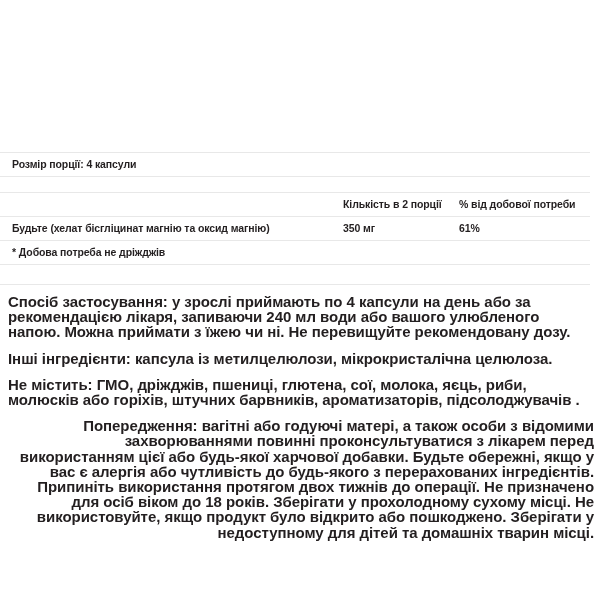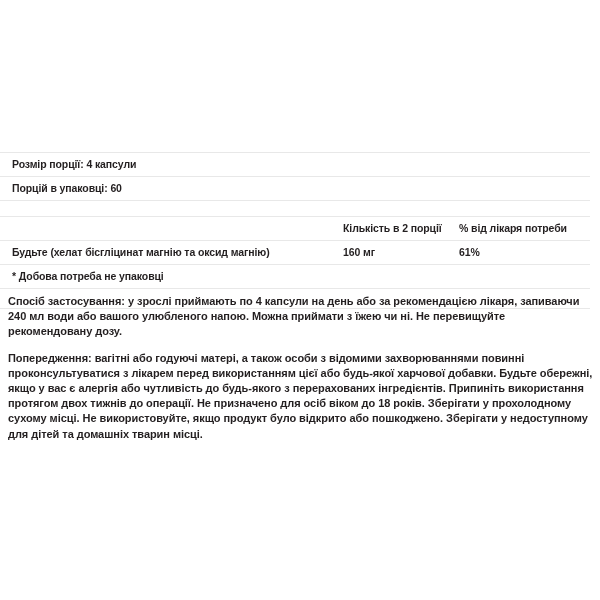--- a/index.html
+++ b/index.html
@@ -73,85 +73,83 @@
   }
 
   
   .body-copy {
     position: absolute;
     left: 8px;
     top: 294px;
     width: 578px;
   }
   .para {
-    font-size: 11px;
+    font-size: 15px;
     font-weight: bold;
     line-height: 15.2px;
     letter-spacing: -0.05px;
     color: #231f20;
     margin: 0 0 11px 0;
     text-align: left;
   }
   .para:last-child {
     margin-bottom: 0;
+    text-align: right;
   }
   .para.warning {
     width: 586px;
   }
 </style>
 </head>
 <body>
 
 <div class="page">
 
   <table class="facts">
     <tbody>
       <tr class="top-rule">
         <td class="c1">Розмір порції: 4 капсули</td>
         <td class="c2"></td>
         <td class="c3"></td>
       </tr>
 
-      <tr>
-        <td class="c1">Порцій в упаковці:   60</td>
-        <td class="c2"></td>
-        <td class="c3"></td>
-      </tr>
 
       <tr class="spacer">
         <td class="c1"></td>
         <td class="c2"></td>
         <td class="c3"></td>
       </tr>
 
       <tr>
         <th class="c1"></th>
         <th class="c2">Кількість в 2 порції</th>
-        <th class="c3">% від лікаря потреби</th>
+        <th class="c3">% від добової потреби</th>
       </tr>
 
       <tr>
         <td class="c1">Будьте (хелат бісгліцинат магнію та оксид магнію)</td>
-        <td class="c2">160 мг</td>
+        <td class="c2">350 мг</td>
         <td class="c3">61%</td>
       </tr>
 
 
       <tr>
-        <td class="c1">* Добова потреба не упаковці</td>
+        <td class="c1">* Добова потреба не дріжджів</td>
         <td class="c2"></td>
         <td class="c3"></td>
       </tr>
 
       <tr class="tail">
         <td class="c1"></td>
         <td class="c2"></td>
         <td class="c3"></td>
       </tr>
     </tbody>
   </table>
 
   <div class="body-copy">
     <p class="para">Спосіб застосування: у зрослі приймають по 4 капсули на день або за рекомендацією лікаря, запиваючи 240 мл води або вашого улюбленого напою. Можна приймати з їжею чи ні. Не перевищуйте рекомендовану дозу.</p>
+    <p class="para">Інші інгредієнти: капсула із метилцелюлози, мікрокристалічна целюлоза.</p>
+    <p class="para">Не містить: ГМО, дріжджів, пшениці, глютена, сої, молока, яєць, риби, молюсків або горіхів,   штучних барвників, ароматизаторів, підсолоджувачів .</p>
     <p class="para warning">Попередження: вагітні або годуючі матері, а також особи з відомими захворюваннями повинні проконсультуватися з лікарем перед використанням цієї або будь-якої харчової добавки. Будьте обережні, якщо у вас є алергія або чутливість до будь-якого з перерахованих інгредієнтів. Припиніть використання протягом двох тижнів до операції. Не призначено для осіб віком до 18 років.  Зберігати у прохолодному сухому місці. Не використовуйте, якщо продукт було відкрито або пошкоджено. Зберігати у недоступному для дітей та домашніх тварин місці.</p>
   </div>
 
 </div>
 
 </body></html>

